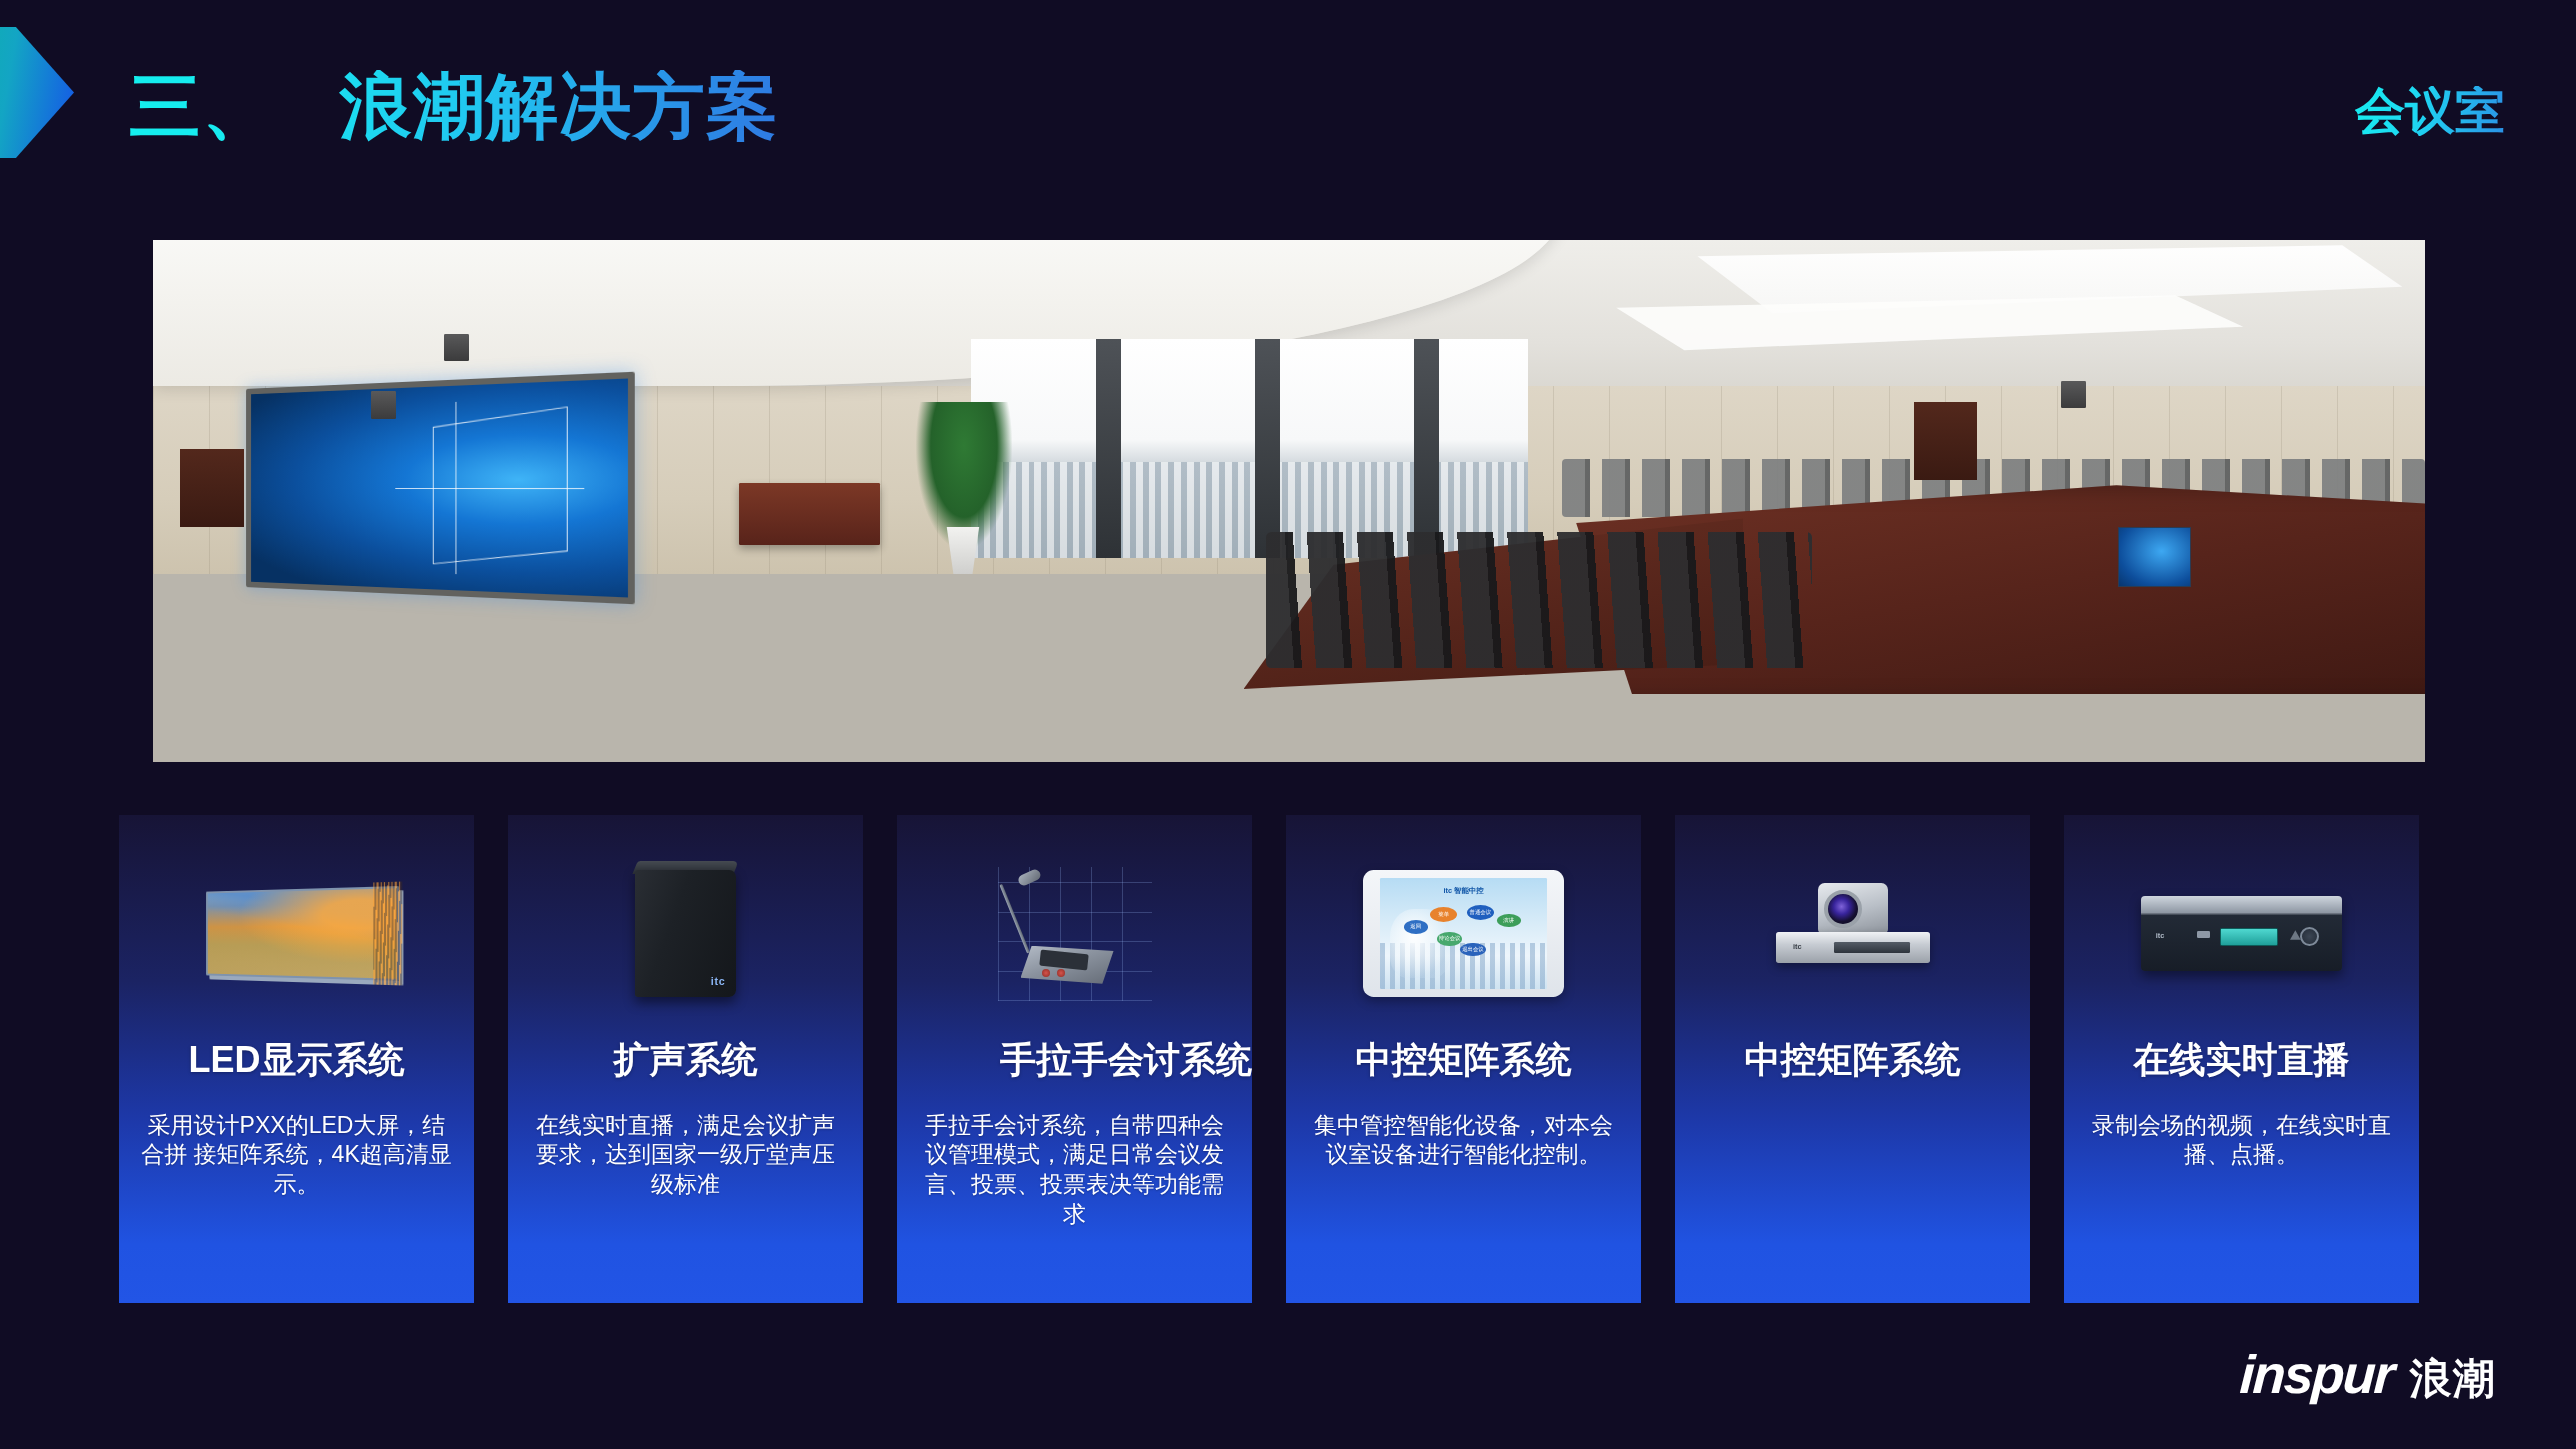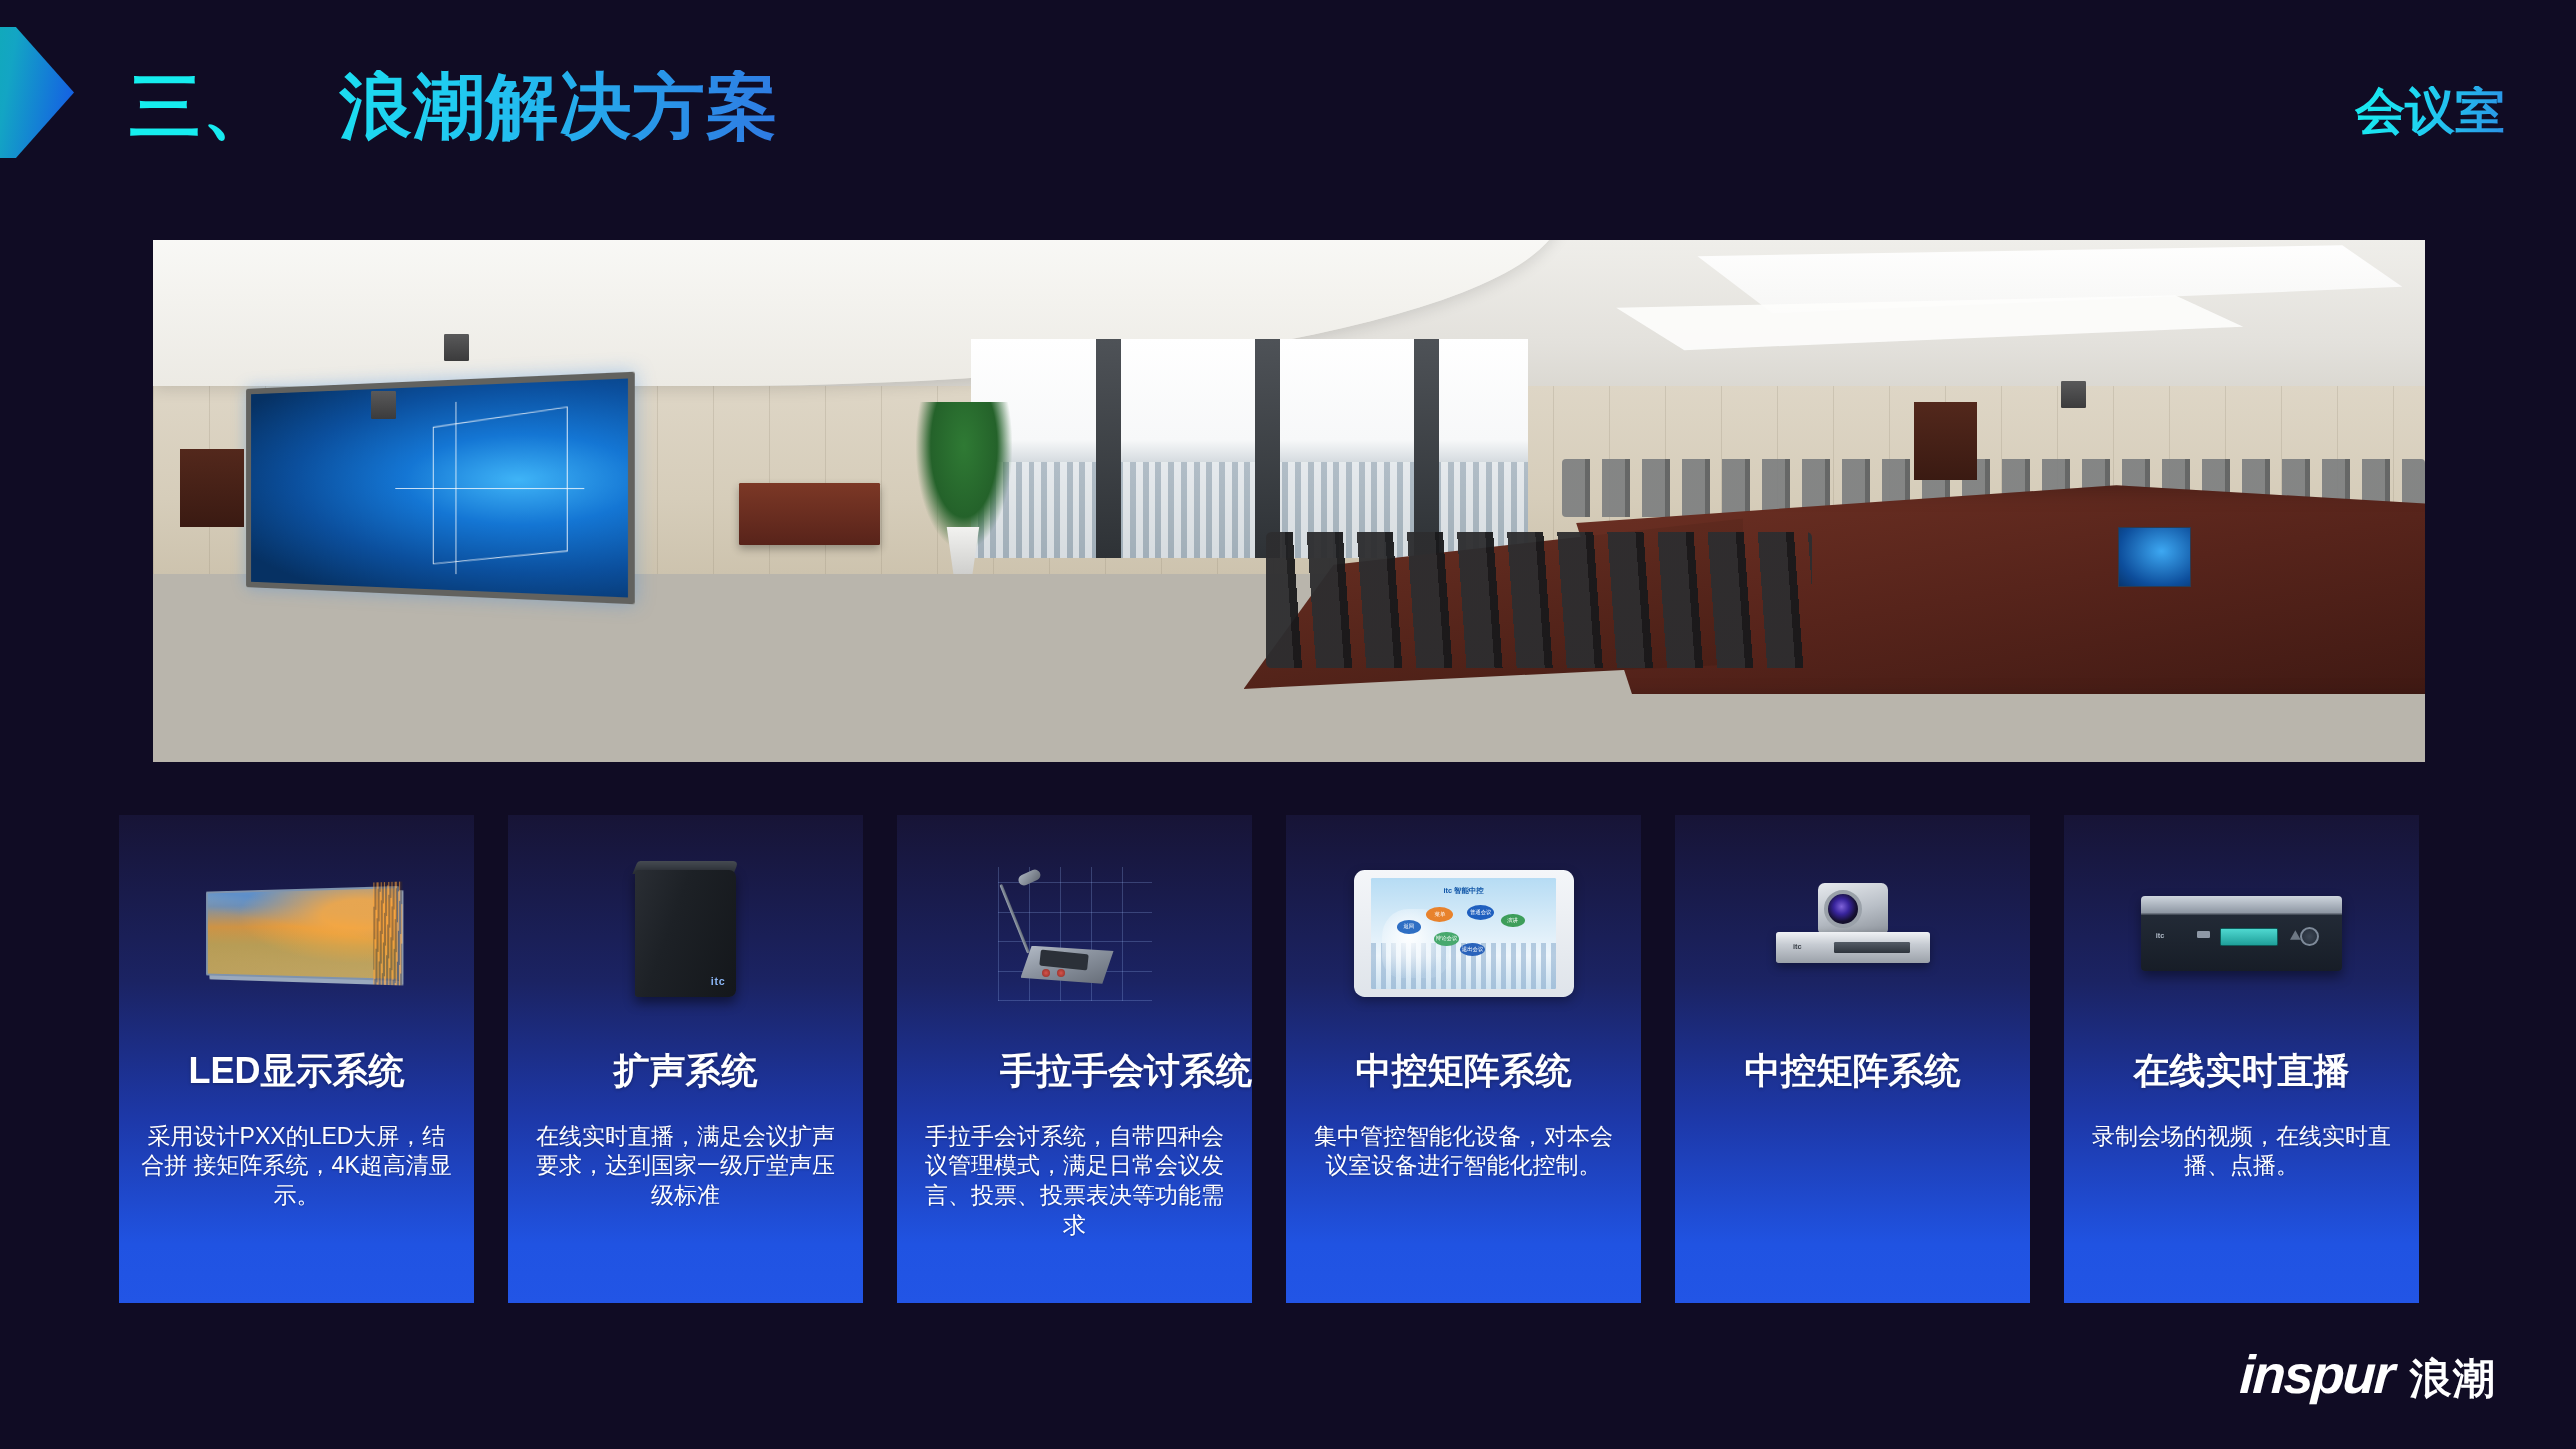--- a/index.html
+++ b/index.html
@@ -181,21 +181,21 @@
     padding-top:14.8px;
     overflow:hidden;
   }
   .card-img {
     width:100%; height:208px;
     display:flex; align-items:center; justify-content:center;
   }
   .card-title {
     color:#ffffff; font-size:36px; font-weight:bold;
     line-height:1.05; text-align:center;
-    margin-top:14px;
+    margin-top:3px;
     text-shadow:0 1.3px 3.4px rgba(0,0,0,.3);
     white-space:nowrap;
   }
   .card-body {
     color:#ffffff; font-size:23px; font-weight:500;
     line-height:1.30; text-align:center;
     margin-top:32px;
     padding:0 17.4px;
     text-shadow:0 0.7px 2px rgba(0,0,0,.28);
   }
@@ -270,21 +270,21 @@
   .art-mic .panel{
     position:absolute; left:42px; top:85px; width:48px; height:16px;
     background:#2b3038; border-radius:2px; transform:rotate(6deg);
   }
   .art-mic .btn{
     position:absolute; top:102px; width:8.7px; height:8.7px;
     background:radial-gradient(circle,#d4544c,#8e2a24); border-radius:50%;
   }
 
   
-  .art-tab { width:220px; height:127px; }
+  .art-tab { width:201px; height:127px; }
   .art-tab .frame {
     position:absolute; inset:0;
     background:linear-gradient(180deg,#f4f6f9,#dfe4ea);
     border-radius:10.7px; padding:8px 17.4px;
     box-shadow:0 4px 10.7px rgba(0,0,0,.3);
   }
   .art-tab .screen {
     position:absolute; left:17.4px; top:8px; right:17.4px; bottom:8px;
     background:linear-gradient(180deg,#b6dcf4 0%,#d9ecf8 42%,#eef6fc 70%,#cfe3f1 100%);
     border-radius:1.3px; overflow:hidden;

